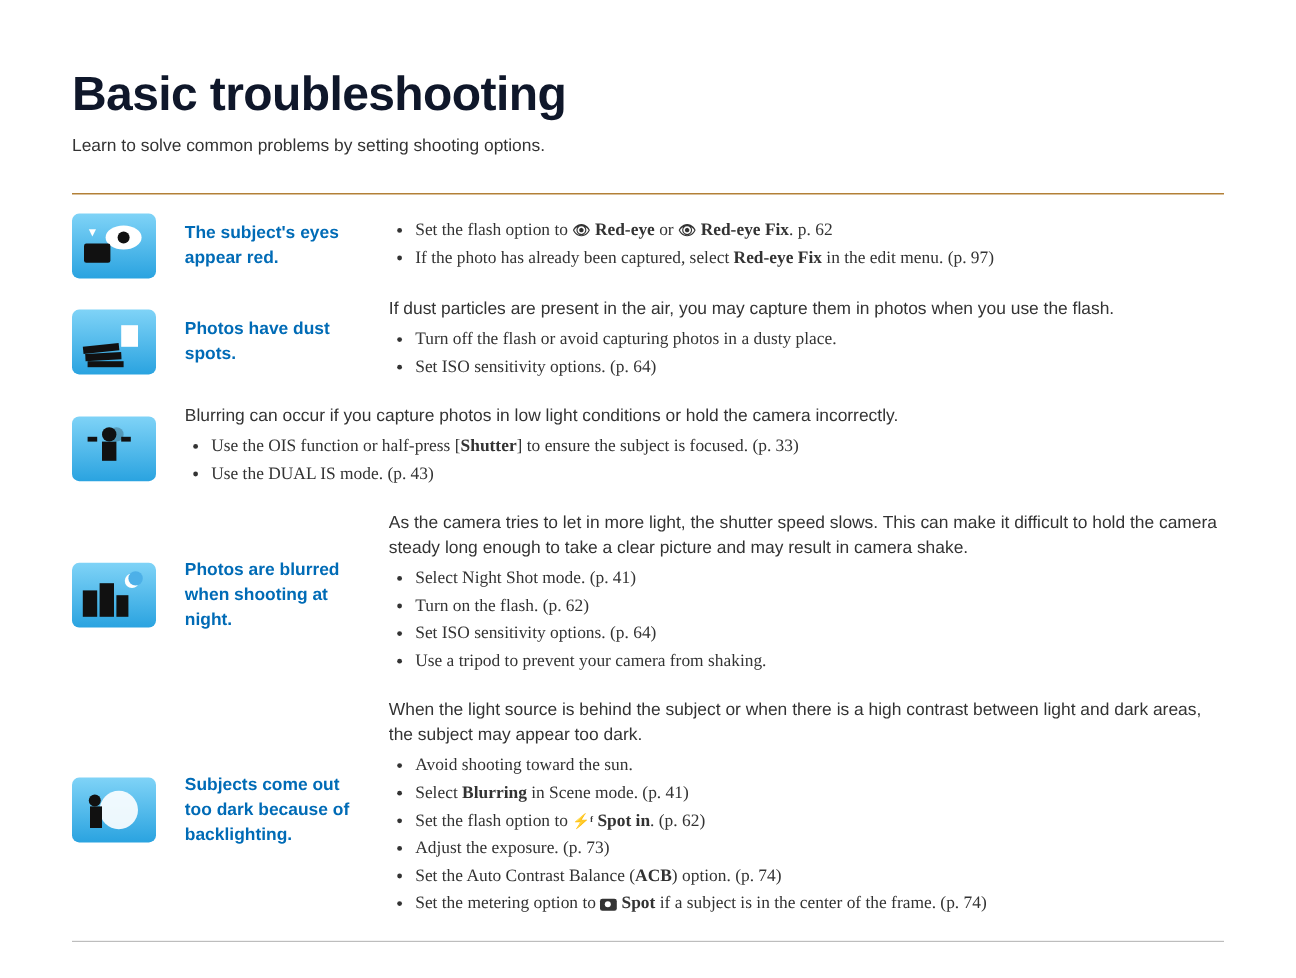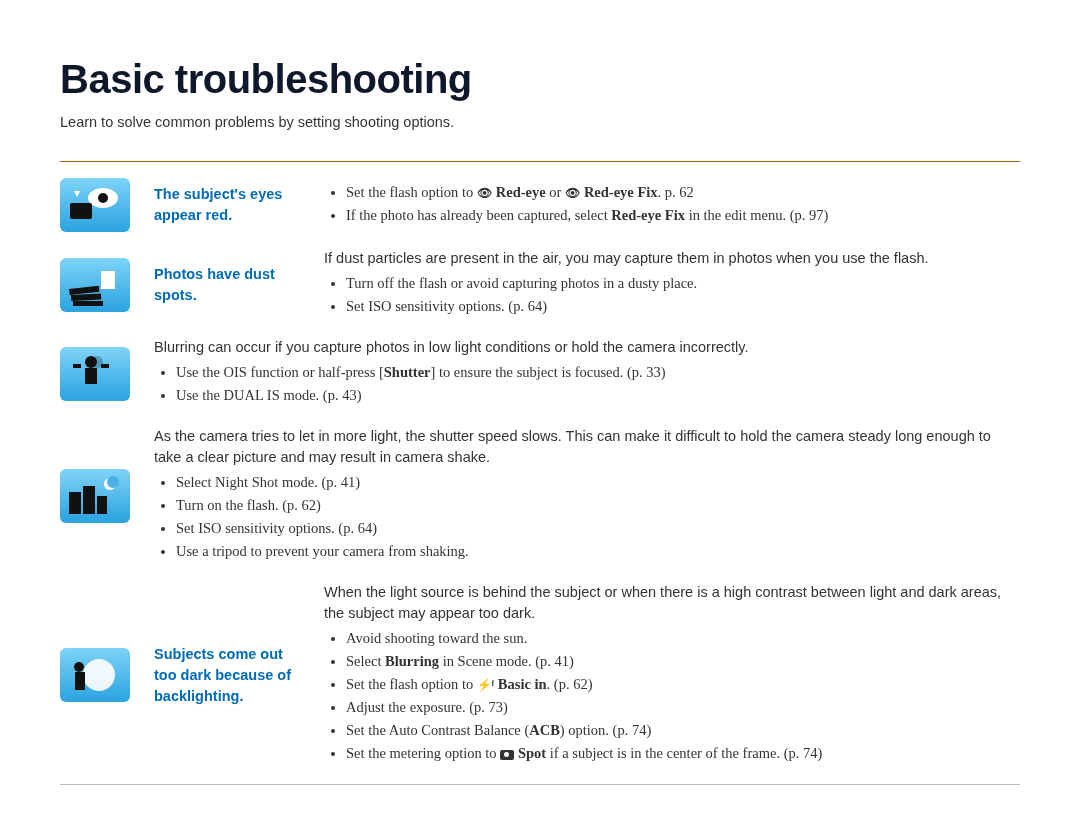--- a/index.html
+++ b/index.html
@@ -147,20 +147,21 @@
     <div class="row">
       <div class="thumb">
         <svg width="60" height="44" viewBox="0 0 60 44">
           <circle cx="45" cy="10" r="6" fill="#fff"></circle>
           <circle cx="48" cy="8" r="6" fill="#4db0e8"></circle>
           <rect x="4" y="18" width="12" height="22" fill="#111"></rect>
           <rect x="18" y="12" width="12" height="28" fill="#111"></rect>
           <rect x="32" y="22" width="10" height="18" fill="#111"></rect>
         </svg>
       </div>
+      <div class="problem">Photos are blurred when shooting at night.</div>
       <div class="desc">
         <p>As the camera tries to let in more light, the shutter speed slows. This can make it difficult to hold the camera steady long enough to take a clear picture and may result in camera shake.</p>
         <ul>
           <li>Select Night Shot mode. (p. 41)</li>
           <li>Turn on the flash. (p. 62)</li>
           <li>Set ISO sensitivity options. (p. 64)</li>
           <li>Use a tripod to prevent your camera from shaking.</li>
         </ul>
       </div>
     </div>
@@ -171,21 +172,21 @@
           <circle cx="14" cy="14" r="5" fill="#111"></circle>
           <rect x="10" y="19" width="10" height="18" fill="#111"></rect>
         </svg>
       </div>
       <div class="problem">Subjects come out too dark because of backlighting.</div>
       <div class="desc">
         <p>When the light source is behind the subject or when there is a high contrast between light and dark areas, the subject may appear too dark.</p>
         <ul>
           <li>Avoid shooting toward the sun.</li>
           <li>Select <span class="bold">Blurring</span> in Scene mode. (p. 41)</li>
-          <li>Set the flash option to <span class="icon-redeye">⚡ᶠ</span><span class="bold"> Basic in</span>. (p. 62)</li>
+          <li>Set the flash option to <span class="icon-redeye">⚡ᶠ</span><span class="bold"> Spot in</span>. (p. 62)</li>
           <li>Adjust the exposure. (p. 73)</li>
           <li>Set the Auto Contrast Balance (<span class="bold">ACB</span>) option. (p. 74)</li>
           <li>Set the metering option to <span class="icon-box"></span><span class="bold"> Spot</span> if a subject is in the center of the frame. (p. 74)</li>
         </ul>
       </div>
     </div>
   </div>
 
 <div class="hr-last">
   

